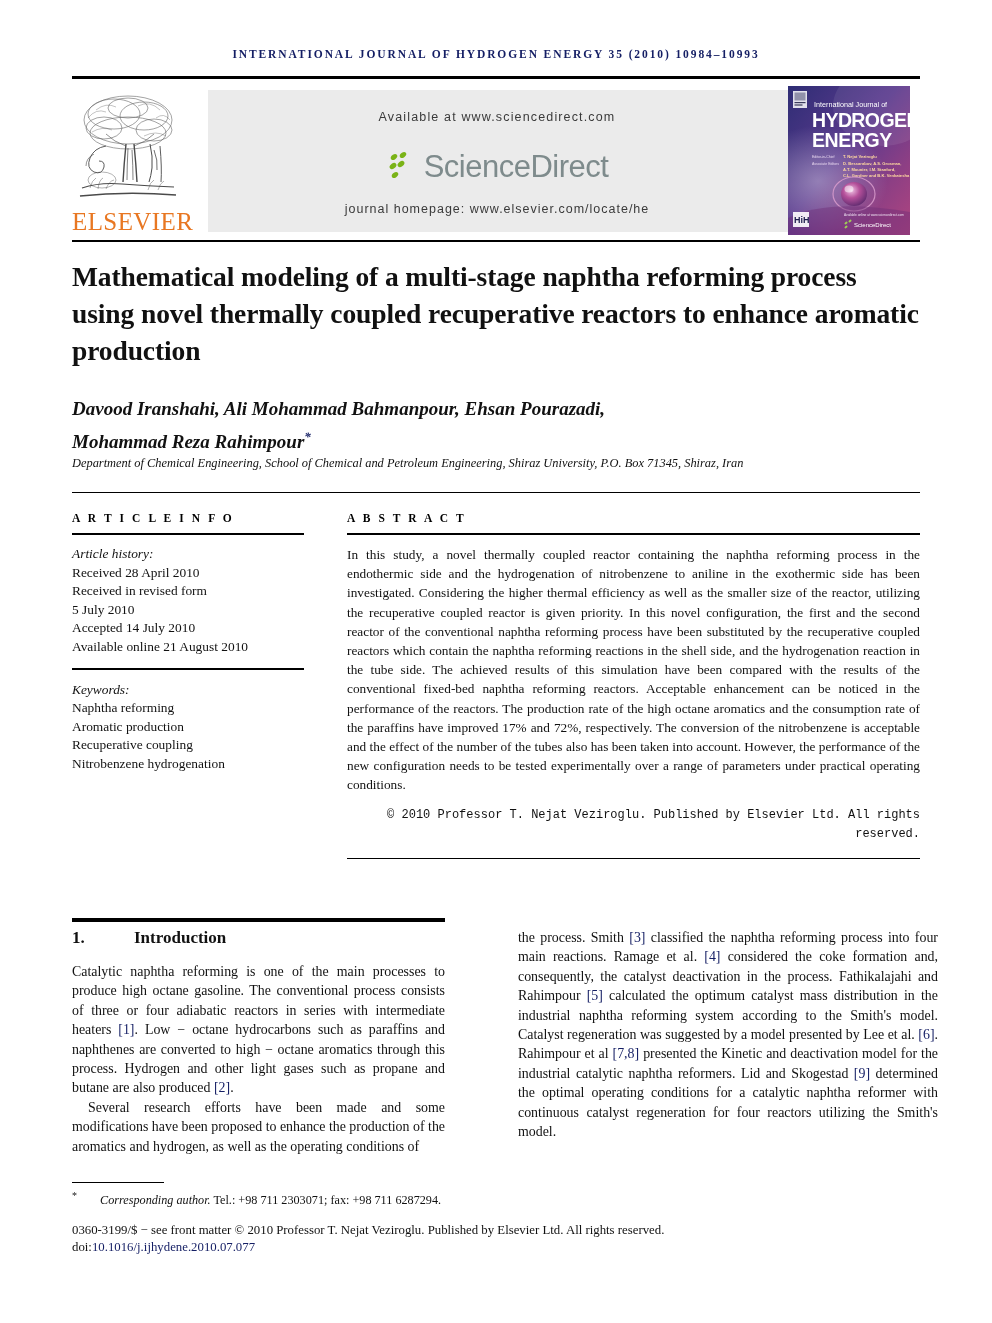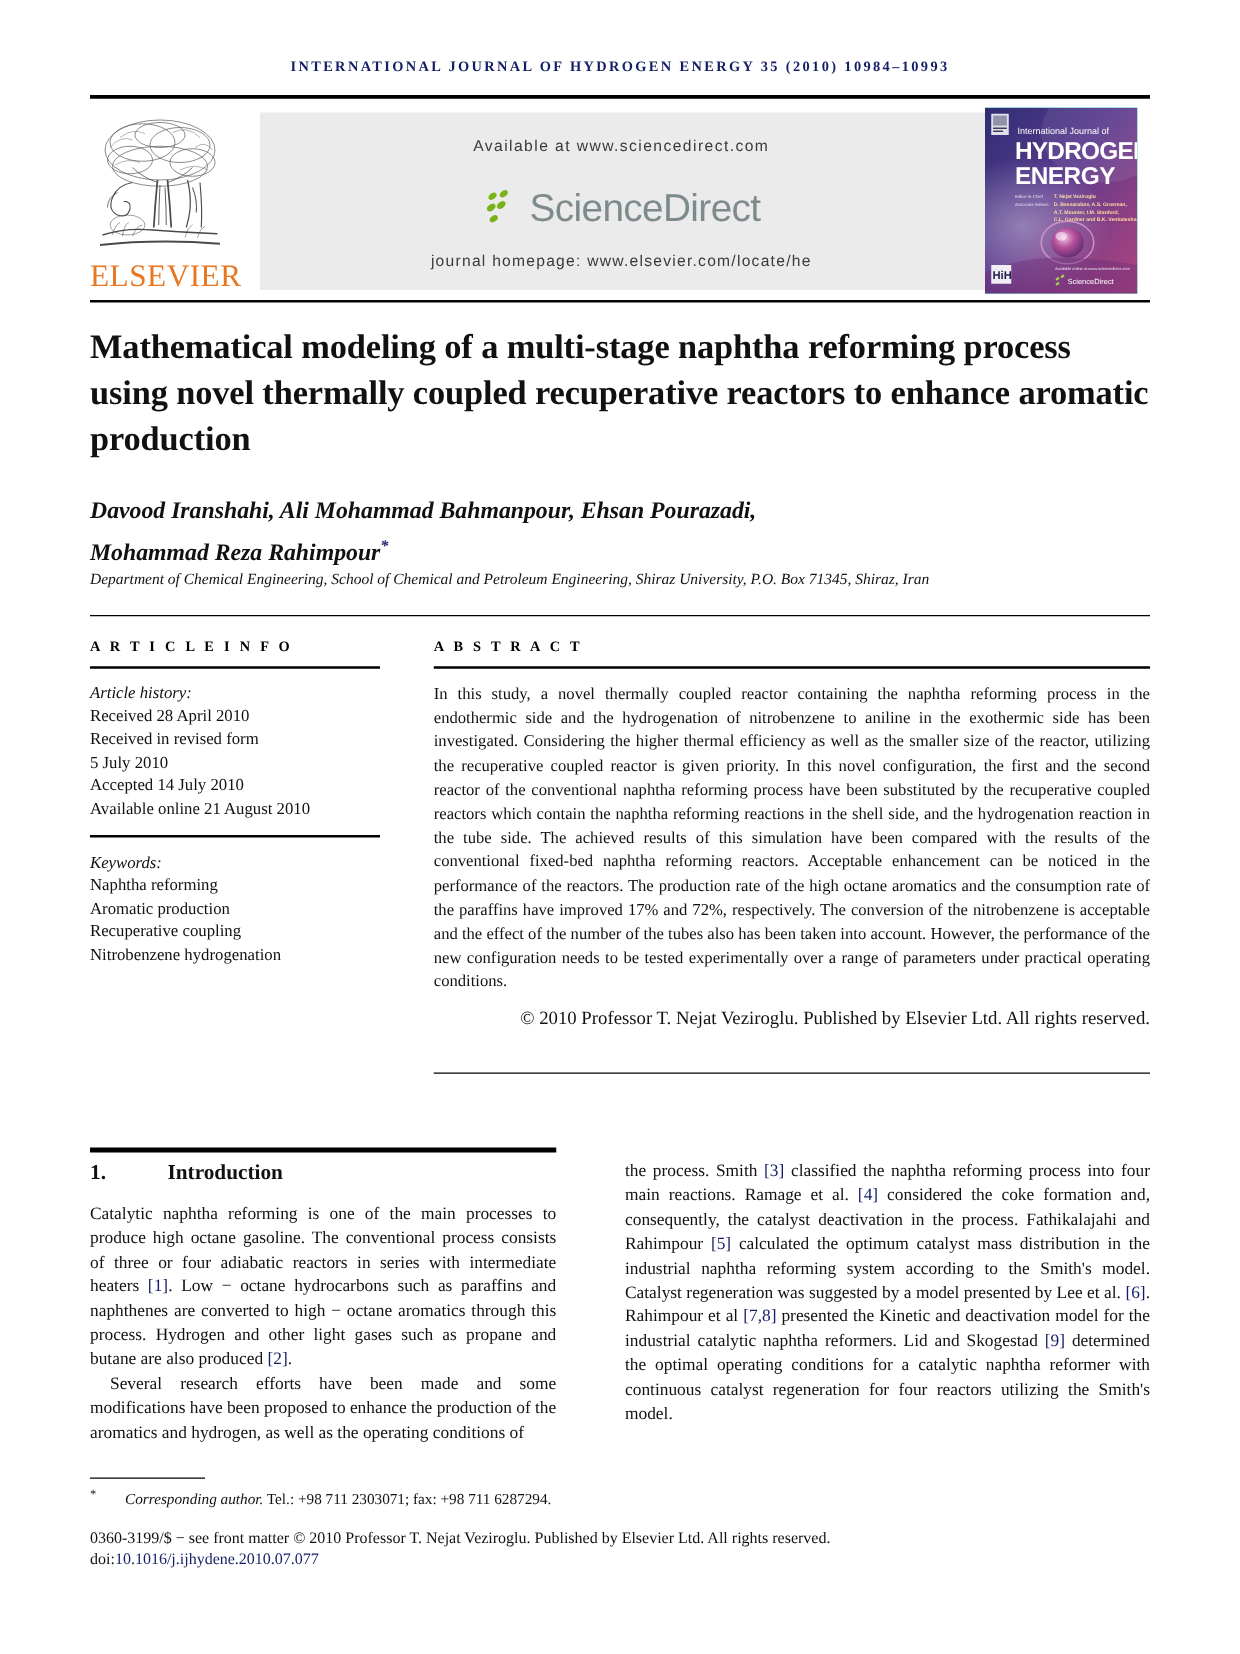--- a/index.html
+++ b/index.html
@@ -226,22 +226,22 @@
     width: 573px;
   }
   .abs-body {
     font-family: "Liberation Serif", serif;
     font-size: 13.3px;
     line-height: 19.2px;
     text-align: justify;
     color: #111;
   }
   .abs-copy {
-    font-family: Liberation Serif, serif;
-    font-size: 15px;
+    font-family: Liberation Mono, monospace;
+    font-size: 12px;
     line-height: 19.2px;
     text-align: right;
     margin-top: 11px;
     color: #111;
   }
   .rule-abs-end {
     position: absolute;
     left: 347px; top: 858px;
     width: 573px;
     height: 1px;
@@ -272,21 +272,21 @@
     left: 72px; top: 962px;
     width: 373px;
     font-family: "Liberation Serif", serif;
     font-size: 13.9px;
     line-height: 19.4px;
     text-align: justify;
     color: #111;
   }
   .col-right {
     position: absolute;
-    left: 500px; top: 928px;
+    left: 518px; top: 928px;
     width: 420px;
     font-family: "Liberation Serif", serif;
     font-size: 13.9px;
     line-height: 19.4px;
     text-align: justify;
     color: #111;
   }
   .col-left p, .col-right p { margin: 0; }
   .indent { text-indent: 16px; }
   .ref { color: #141e64; }

